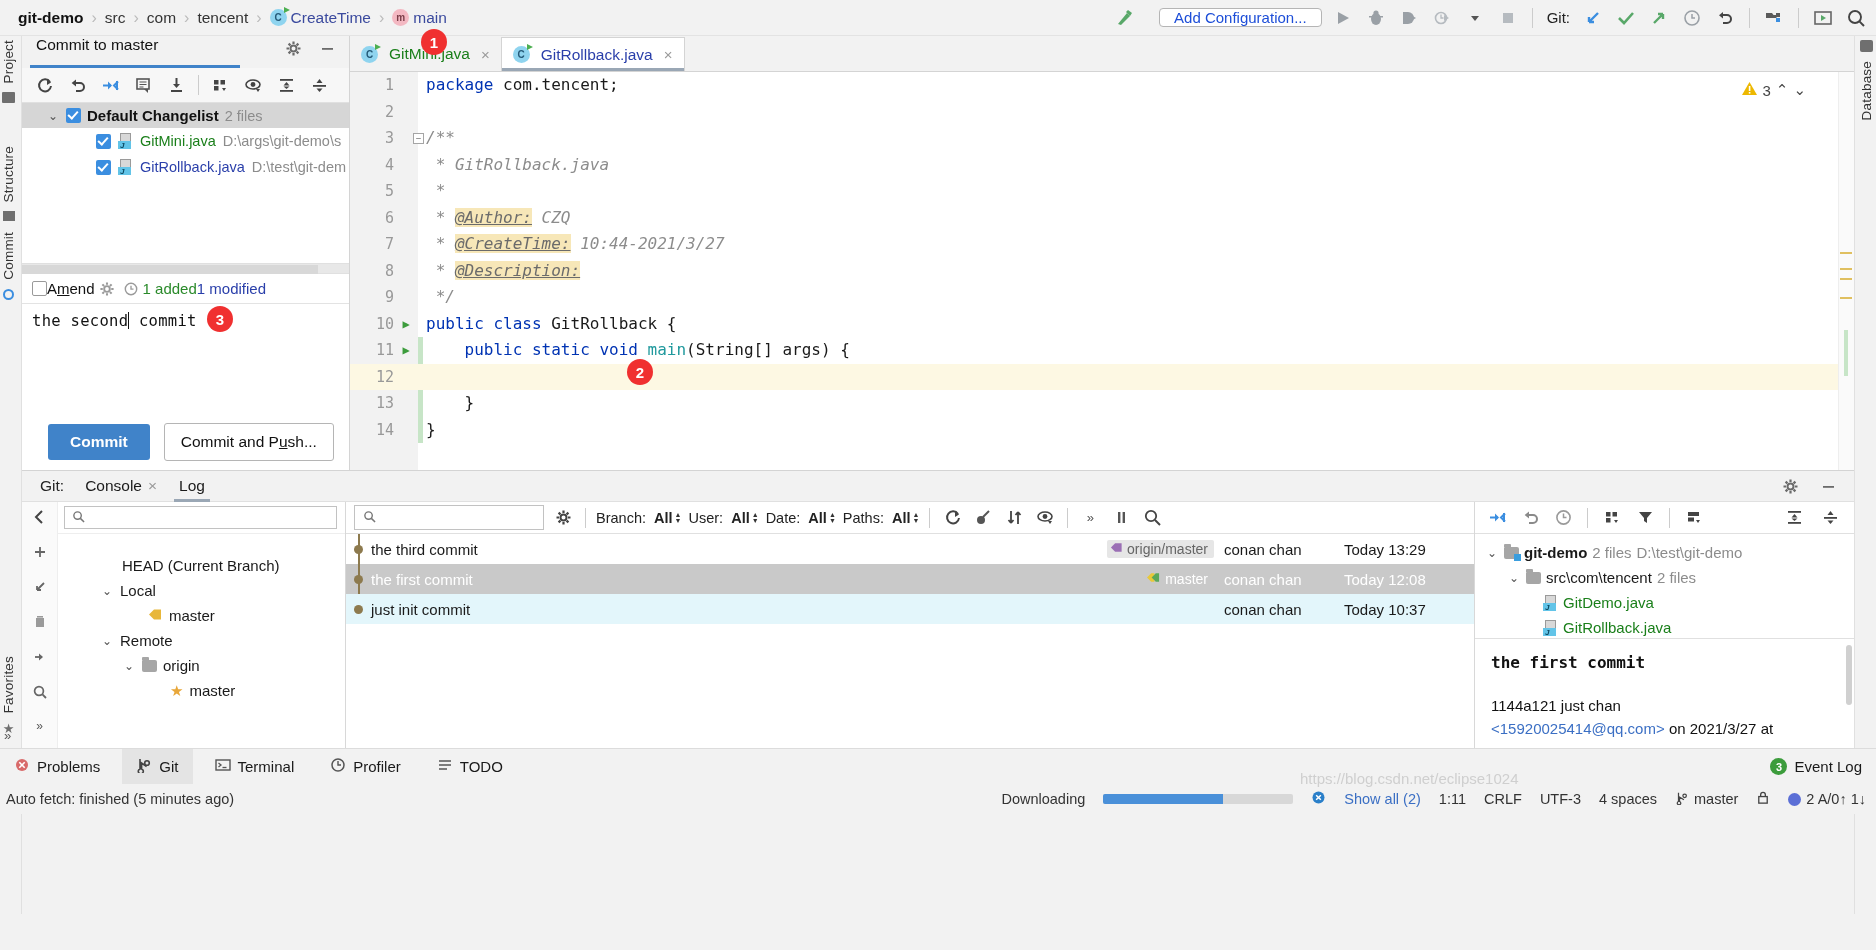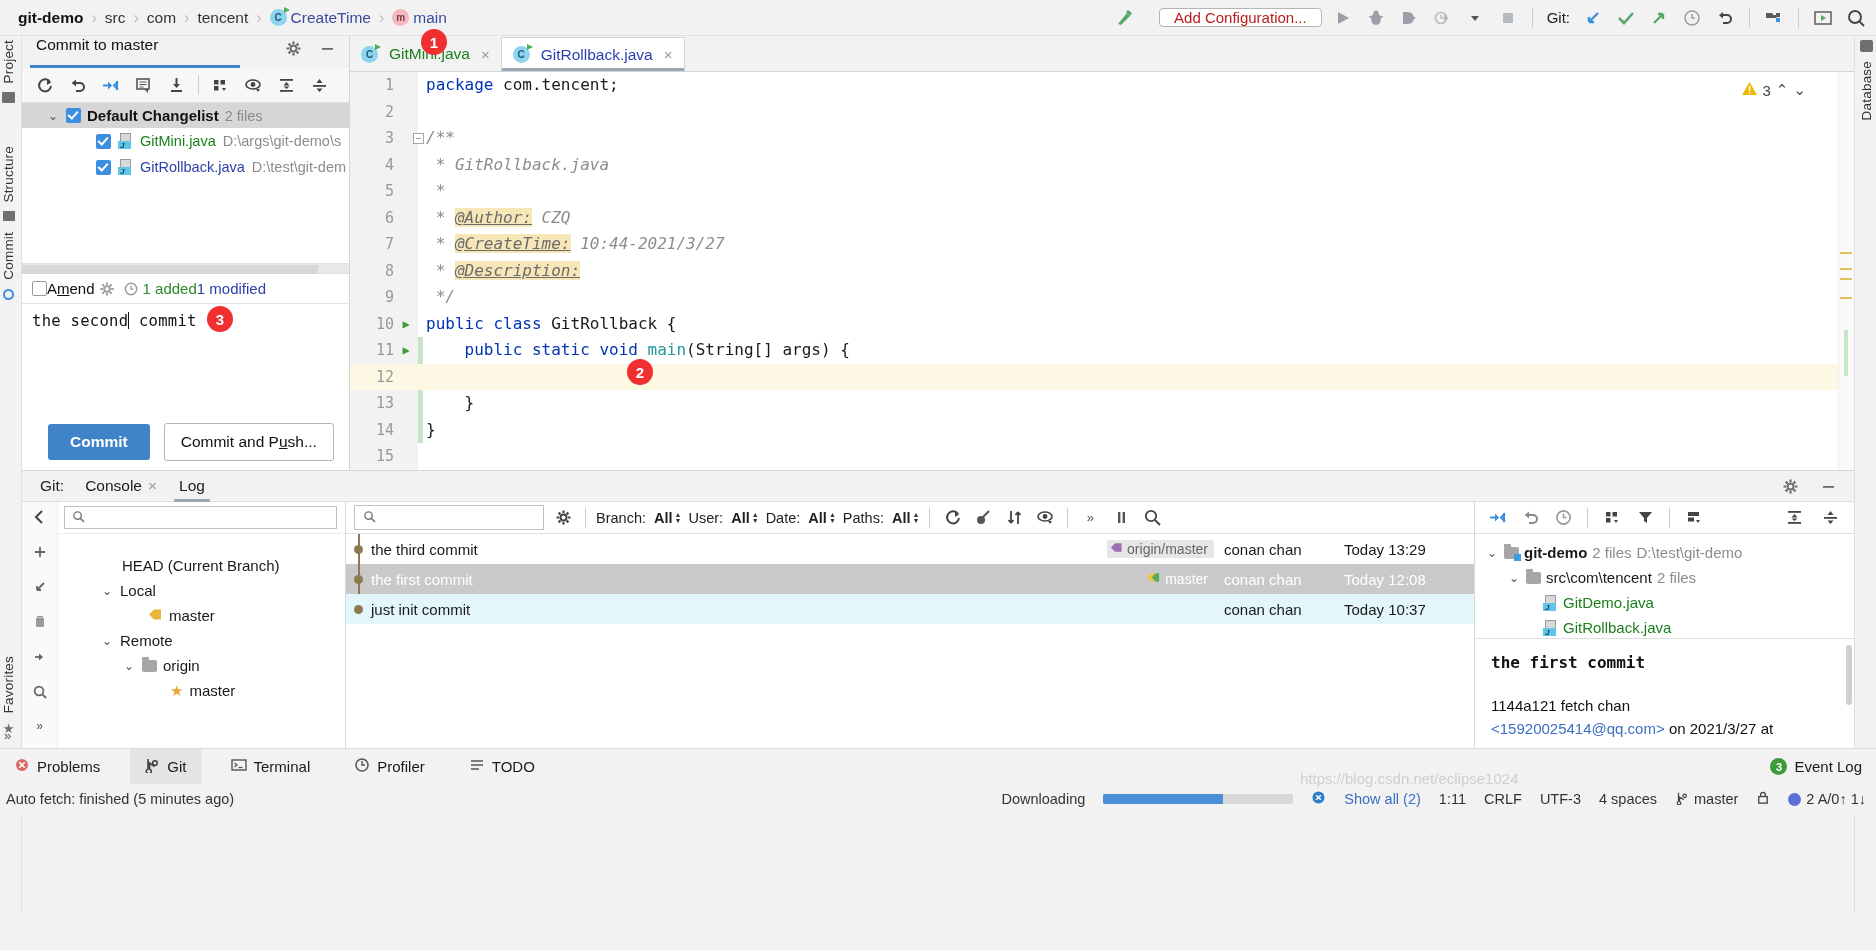--- a/index.html
+++ b/index.html
@@ -16,21 +16,21 @@
   .crumb.plain{ color:#333; }
   .crumbsep{ color:#bbb; font-size:16px; padding:0 2px;}
   .cicon{ width:17px; height:17px; border-radius:50%; display:inline-flex; align-items:center;
       justify-content:center; font-size:10px; font-weight:bold; color:#245a78; margin-right:4px;}
   .cicon.cls{ background:#8fd4ef; position:relative;}
   .cicon.cls::after{content:""; position:absolute; right:-3px; top:-2px; border-left:6px solid #4caf50;
       border-top:3.5px solid transparent; border-bottom:3.5px solid transparent;}
   .cicon.mth{ background:#f3b8c2; color:#7a3d48; }
   .topright{ margin-left:auto; display:flex; align-items:center; gap:9px; padding-right:8px;}
   .addconf{ border:1px solid #b5b5b5; border-radius:4px; background:#fff; padding:0 14px; font-size:15px;
-     color:#b91c1c; white-space:nowrap;margin-left:14px;}
+     color:#1d4ed8; white-space:nowrap;margin-left:14px;}
   .tbicon{ width:24px; height:24px; display:inline-flex; align-items:center; justify-content:center; }
   .vsep{ width:1px; height:20px; background:#ccc; margin:0 3px;}
   .gitlab{ font-size:15px; color:#222; padding:0 2px;}
 
   
   .leftrail{ position:absolute; left:0; top:36px; width:22px; height:878px; background:#f2f2f2;
     border-right:1px solid #e0e0e0;}
   .vtext{ writing-mode:vertical-rl; transform:rotate(180deg); font-size:13.5px; color:#333;
      white-space:nowrap; letter-spacing:0.2px;}
   .railitem{ position:absolute; left:1px; display:flex; flex-direction:column; align-items:center; gap:5px;}
@@ -170,21 +170,21 @@
   .folder.badge::after{content:""; position:absolute; right:-2px; bottom:-2px; width:7px; height:7px;
      background:#3b9ede;}
   .dp-msg{ border-top:1px solid #e0e0e0; padding:14px 16px 0 16px; position:relative; height:110px;}
   .dp-msgtitle{ font-family:"DejaVu Sans Mono", monospace; font-size:16px; font-weight:bold; color:#111;}
   .dp-meta{ font-size:15px; color:#111; margin-top:22px; line-height:23px;}
   .dp-meta a{ color:#3b6fc4; text-decoration:none;}
   .dp-scroll{ position:absolute; right:2px; top:6px; width:6px; height:60px; background:#d0d0d0; border-radius:3px;}
 
   
   .toolbar-bottom{ position:absolute; left:0; top:748px; width:1876px; height:36px; background:#f2f2f2;
-     display:flex; align-items:center; gap:16px; border-top:1px solid #dcdcdc;}
+     display:flex; align-items:center; gap:8px; border-top:1px solid #dcdcdc;}
   .btab{ display:flex; align-items:center; gap:7px; padding:0 14px; font-size:15px; height:36px;}
   .btab.active{ background:#e4e4e4;}
   .btab.active::after{}
   .evlog{ margin-left:auto; display:flex; align-items:center; gap:7px; padding-right:14px; font-size:15px;}
   .greenbadge{ width:17px; height:17px; background:#3c9c3c; color:#fff; border-radius:50%; font-size:11px;
      display:inline-flex; align-items:center; justify-content:center; font-weight:bold;}
   .statusbar{ position:absolute; left:0; top:784px; width:1876px; height:30px; background:#f2f2f2;
      display:flex; align-items:center; font-size:14.5px; color:#333; gap:0;}
   .sb-left{ padding-left:6px; display:flex; align-items:center; gap:6px;}
   .sb-right{ margin-left:auto; display:flex; align-items:center; gap:18px; padding-right:10px;}
@@ -519,21 +519,20 @@
         <div class="cline"><span class="ln">5</span><span class="gmark"></span><span class="txt"><span class="cm"> *</span></span></div>
         <div class="cline"><span class="ln">6</span><span class="gmark"></span><span class="txt"><span class="cm"> * </span><span class="tagmark">@Author:</span><span class="cm"> CZQ</span></span></div>
         <div class="cline"><span class="ln">7</span><span class="gmark"></span><span class="txt"><span class="cm"> * </span><span class="tagmark">@CreateTime:</span><span class="cm"> 10:44-2021/3/27</span></span></div>
         <div class="cline"><span class="ln">8</span><span class="gmark"></span><span class="txt"><span class="cm"> * </span><span class="tagmark">@Description:</span></span></div>
         <div class="cline"><span class="ln">9</span><span class="gmark"></span><span class="txt"><span class="cm"> */</span></span></div>
         <div class="cline"><span class="ln">10</span><span class="gmark">▶</span><span class="txt"><span class="kw">public class</span> GitRollback {</span></div>
         <div class="cline"><span class="ln">11</span><span class="gmark">▶</span><span class="txt">    <span class="kw">public static void</span> <span class="typ">main</span>(String[] args) {</span></div>
         <div class="cline hl"><span class="ln">12</span><span class="gmark"></span><span class="txt"></span></div>
         <div class="cline"><span class="ln">13</span><span class="gmark"></span><span class="txt">    }</span></div>
         <div class="cline"><span class="ln">14</span><span class="gmark"></span><span class="txt">}</span></div>
-        <div class="cline"><span class="ln">15</span><span class="gmark"></span><span class="txt"></span></div>
       </div>
 
       <div class="warnbox">
         <span><svg width="17" height="17" viewBox="0 0 17 17">
               <path d="M8.5 2 L16 15 L1 15 Z" fill="#edb800"></path>
               <rect x="7.8" y="6" width="1.6" height="5" fill="#fff"></rect>
               <rect x="7.8" y="12" width="1.6" height="1.6" fill="#fff"></rect>
             </svg></span>
         <span>3</span>
         <span>⌃</span>
@@ -839,21 +838,21 @@
                 <i class="top"></i>
                 <i class="bot"></i>
                 <i class="j">J</i>
               </span>
             <span style="color:#1a7f1a;">GitRollback.java</span>
           </div>
         </div>
         <div class="dp-msg">
           <div class="dp-msgtitle">the first commit</div>
           <div class="dp-meta">
-            <div>1144a121 fetch chan</div>
+            <div>1144a121 just chan</div>
             <div><a href="#">&lt;15920025414@qq.com&gt;</a> <span>on 2021/3/27 at</span></div>
           </div>
           <div class="dp-scroll"></div>
         </div>
       </div>
     </div>
   </div>
 
   <div class="toolbar-bottom">
     <div class="btab">

